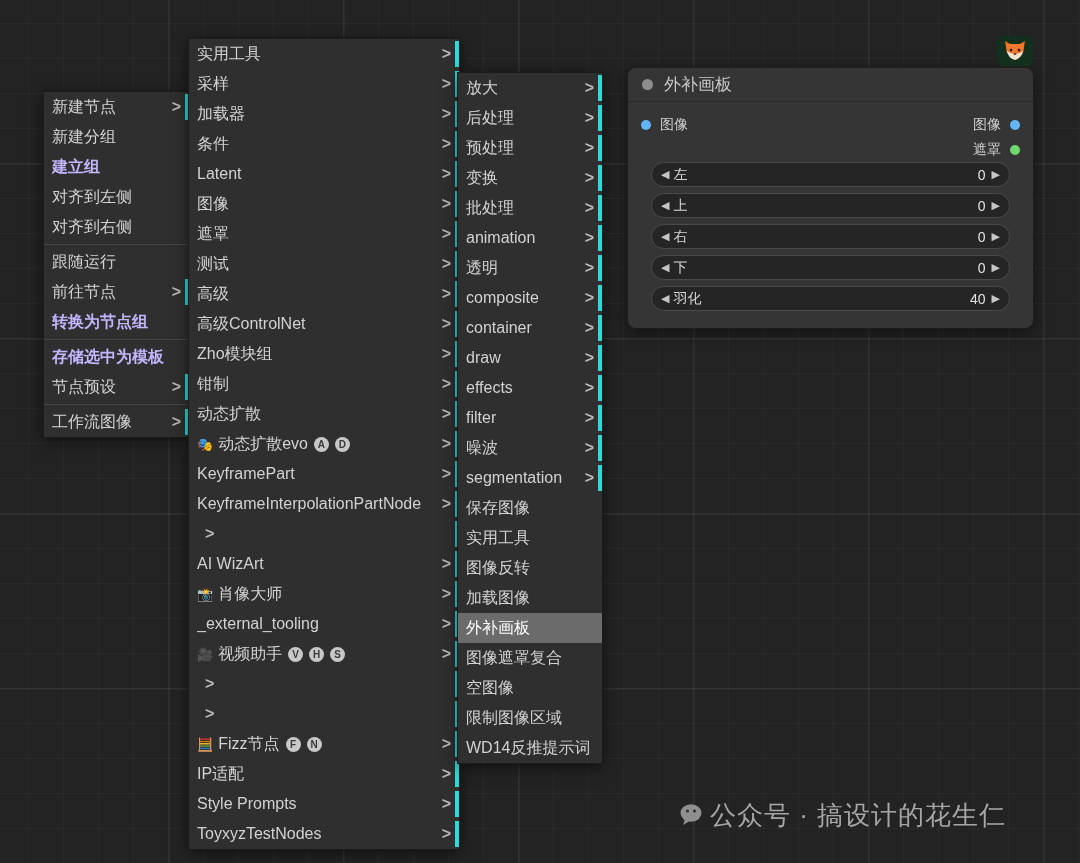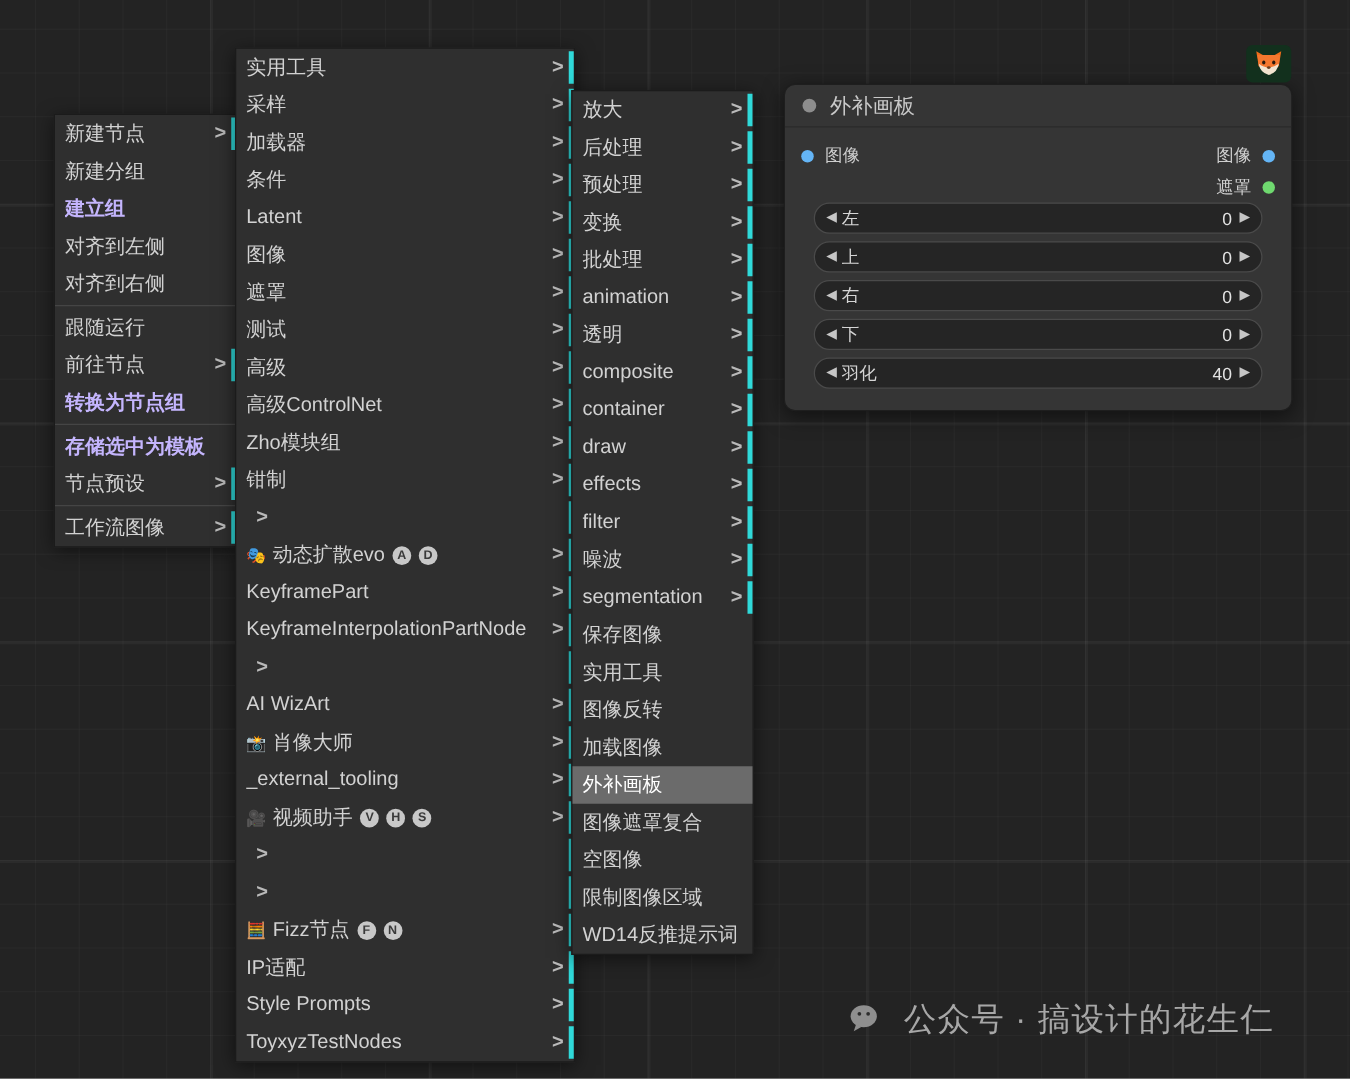--- a/index.html
+++ b/index.html
@@ -162,21 +162,20 @@
     align-items: center;
     justify-content: center;
   }
 
   
   #watermark {
     position: absolute;
     left: 680px; top: 798px;
     display: flex;
     align-items: center;
-    gap: 13px;
     color: #a7a7a7;
     font-size: 26px;
     letter-spacing: 1px;
   }
 </style>
 </head>
 <body>
 
 <div id="canvas">
 
@@ -328,20 +327,23 @@
         <span class="accent"></span>
       </div>
       <div class="menu-item">
         <span class="label">
           <span>钳制</span>
         </span>
         <span class="arrow">&gt;</span>
         <span class="accent"></span>
       </div>
       <div class="menu-item">
+        <span class="label">
+          <span>动态扩散</span>
+        </span>
         <span class="arrow">&gt;</span>
         <span class="accent"></span>
       </div>
       <div class="menu-item">
         <span class="label">
           <span class="emoji">🎭</span>
           <span>动态扩散evo</span>
           <span class="badge">A</span>
           <span class="badge">D</span>
         </span>

